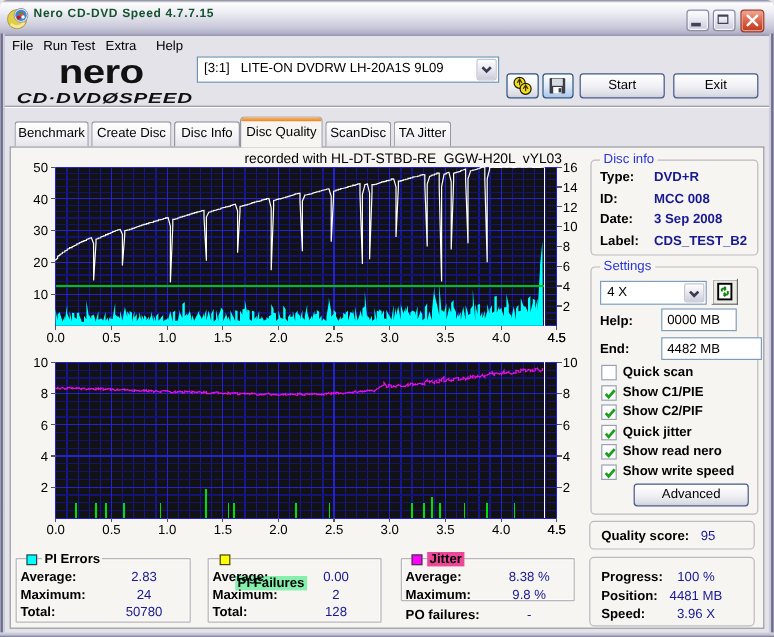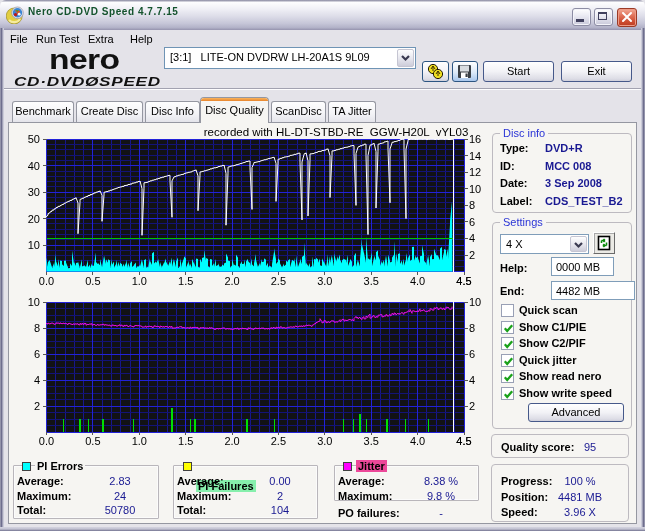--- a/index.html
+++ b/index.html
@@ -488,21 +488,21 @@
 <div class="val abs" style="left:90px;top:504px;width:60px">50780</div>
 <div class="sgrp abs" style="left:173px;top:465px;width:145px;height:54px"></div>
 <div class="abs" style="left:183px;top:461px;background:#f6f5f2;padding:0 3px;height:11px">&nbsp;</div>
 <div class="swatch abs" style="left:183px;top:462px;background:#ffff00"></div>
 <div class="lbl" style="left:196px;top:480px;background:#86efac;padding:0 2px">PI Failures</div>
 <div class="lbl" style="left:177px;top:475px">Average:</div>
 <div class="val abs" style="left:250px;top:475px;width:60px">0.00</div>
 <div class="lbl" style="left:177px;top:489.5px">Maximum:</div>
 <div class="val abs" style="left:250px;top:489.5px;width:60px">2</div>
 <div class="lbl" style="left:177px;top:504px">Total:</div>
-<div class="val abs" style="left:250px;top:504px;width:60px">104</div>
+<div class="val abs" style="left:250px;top:504px;width:60px">128</div>
 <div class="sgrp abs" style="left:334px;top:465px;width:145px;height:36px"></div>
 <div class="abs" style="left:343px;top:461px;background:#f6f5f2;padding:0 3px;height:11px">&nbsp;</div>
 <div class="swatch abs" style="left:343px;top:462px;background:#ff00ff"></div>
 <div class="lbl" style="left:356px;top:460px;background:#ec4899;padding:0 2px">Jitter</div>
 <div class="lbl" style="left:338px;top:475px">Average:</div>
 <div class="val abs" style="left:411px;top:475px;width:60px">8.38 %</div>
 <div class="lbl" style="left:338px;top:489.5px">Maximum:</div>
 <div class="val abs" style="left:411px;top:489.5px;width:60px">9.8 %</div>
 <div class="lbl" style="left:338px;top:507px">PO failures:</div>
 <div class="val abs" style="left:411px;top:507px;width:60px">-</div>

